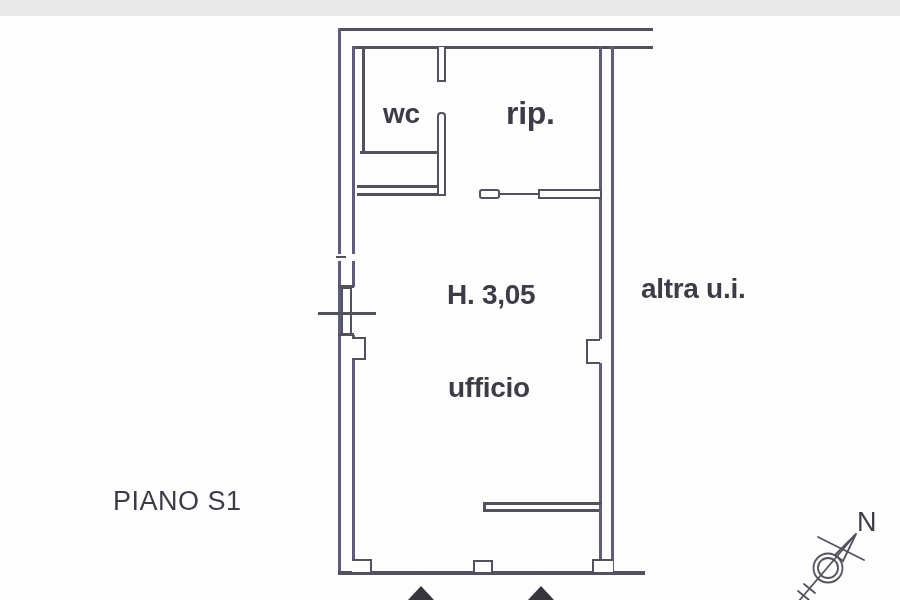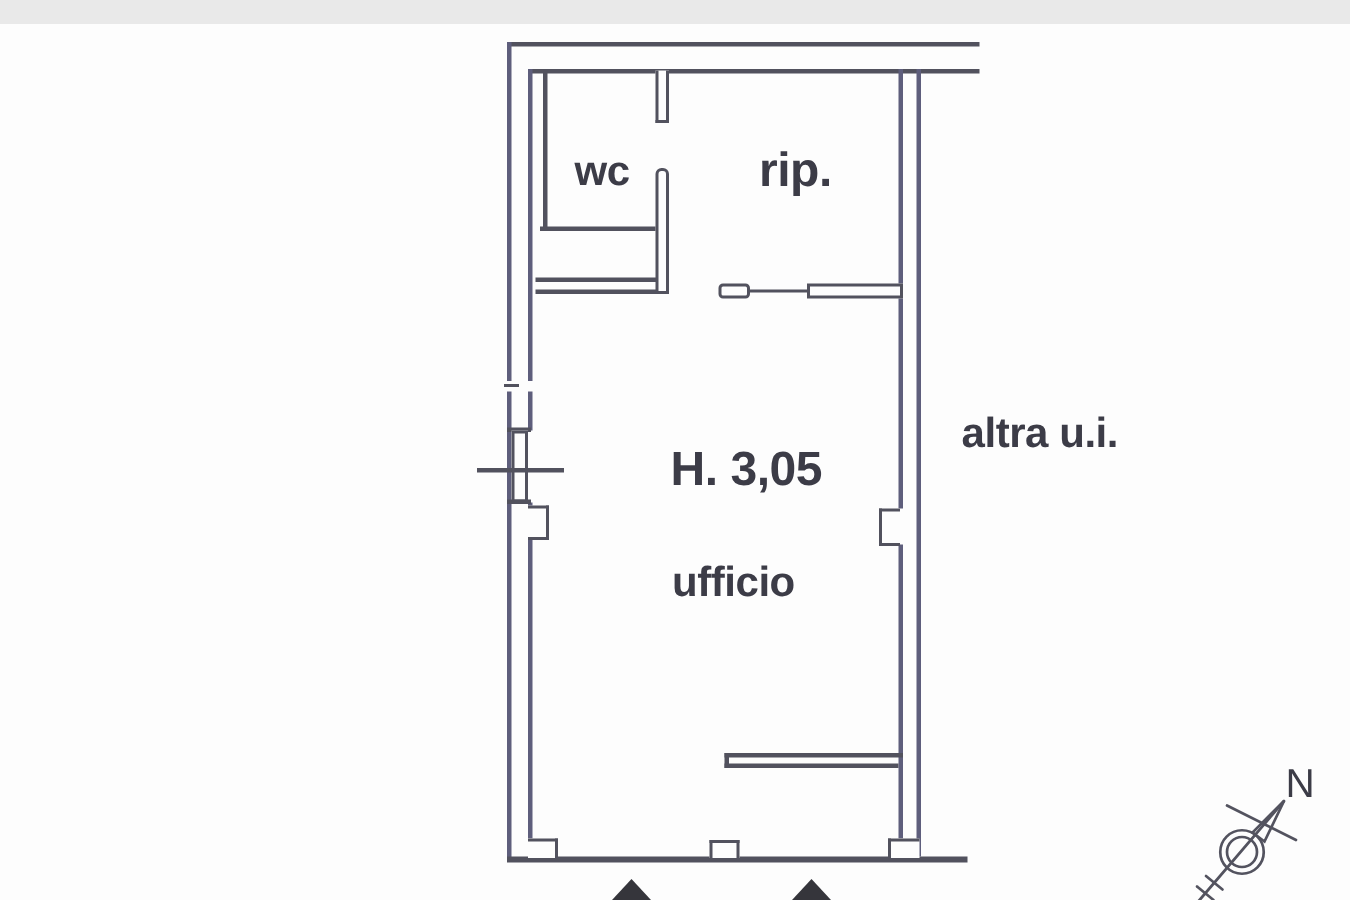--- a/index.html
+++ b/index.html
@@ -70,23 +70,24 @@
 
   <div class="ln" style="left:483px; top:486px; width:119px; height:3px;"></div>
   <div class="ln" style="left:483px; top:493px; width:116px; height:3px;"></div>
   <div class="ln" style="left:483px; top:486px; width:3px; height:10px;"></div>
 
   <div class="tri" style="left:408px; top:570px;"></div>
   <div class="tri" style="left:528px; top:570px;"></div>
 
   <div class="lbl" style="left:383px; top:84px;  font-size:28px;">wc</div>
   <div class="lbl" style="left:506px; top:81px;  font-size:32px;">rip.</div>
-  <div class="lbl" style="left:447px; top:280px; font-size:32px;">H. 3,05</div>
+  <div class="lbl" style="left:447px; top:265px; font-size:28px;">H. 3,05</div>
   <div class="lbl" style="left:448px; top:358px; font-size:28px;">ufficio</div>
   <div class="lbl" style="left:641px; top:259px; font-size:28px;">altra u.i.</div>
+  <div class="lbl" style="left:113px; top:472px; font-size:27px; font-weight:500; letter-spacing:0.5px;">PIANO S1</div>
   <div class="lbl" style="left:857px; top:493px; font-size:27px; font-weight:500;">N</div>
 
   <svg style="left:778px; top:483px;" width="115" height="115" viewBox="0 0 115 115" fill="none" stroke="#53535f" stroke-width="1.8" stroke-linecap="round">
     <line x1="20" y1="103" x2="78" y2="35"></line>
     <polygon points="78,35 57,56 65,62" fill="none"></polygon>
     <line x1="40" y1="38" x2="86" y2="61"></line>
     <circle cx="50" cy="69" r="14.5"></circle>
     <circle cx="50" cy="69" r="10"></circle>
     <line x1="20" y1="92" x2="31" y2="101"></line>
     <line x1="26" y1="85" x2="37" y2="94"></line>

